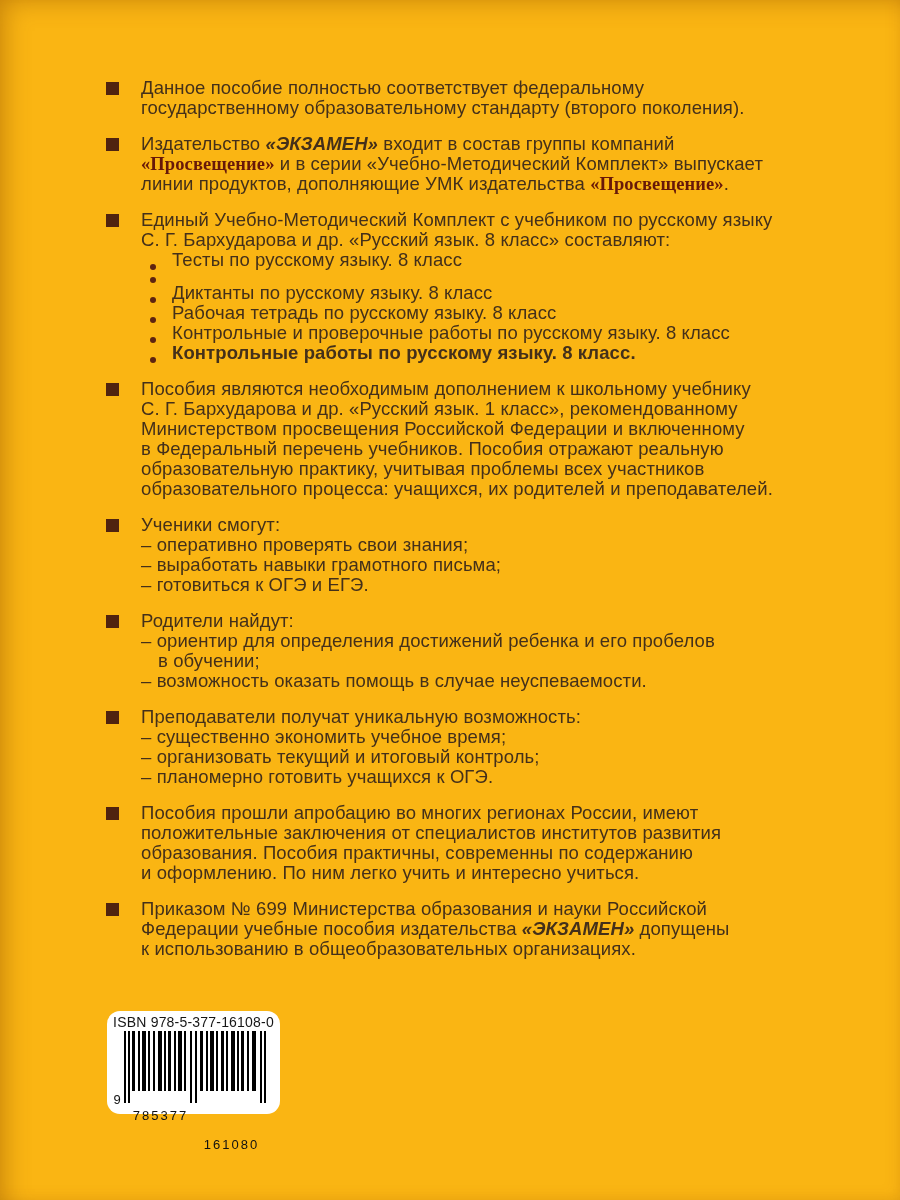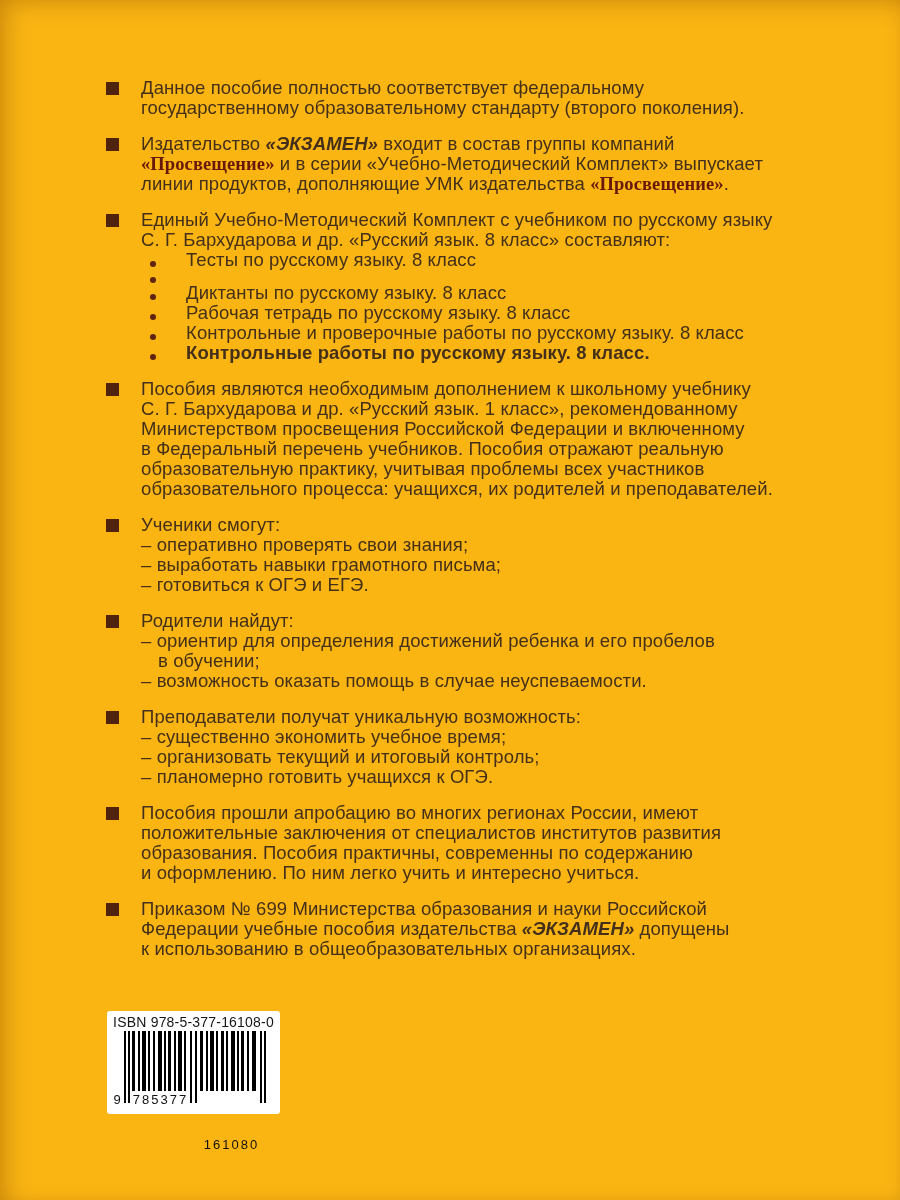--- a/index.html
+++ b/index.html
@@ -52,44 +52,43 @@
     font-weight: bold;
     font-style: italic;
   }
   .sb {
     font-family: "Liberation Serif", serif;
     font-weight: bold;
     color: var(--accent, #671809);
   }
   .list-item {
     display: flex;
-    align-items: center;
+    align-items: flex-end;
     margin-left: 9px;
     white-space: nowrap;
-    gap: 14px;
   }
   .dot {
     flex: 0 0 6px;
     width: 6px;
     height: 6px;
     border-radius: 50%;
     background: var(--dot, #5E2410);
     margin-top: 7px;
     margin-right: 16px;
   }
   .list-item.bold .li-text { font-weight: bold; }
 
   
   .isbn-box {
     margin-top: 52px;
     margin-left: 1px;
     width: 173px;
     height: 103px;
     background: var(--barcode_bg, #FFFFFF);
-    border-radius: 3px;
+    border-radius: 13px;
     box-sizing: border-box;
     padding-top: 3px;
     text-align: center;
   }
   .isbn-label {
     font-size: 14px;
     line-height: 16px;
     letter-spacing: 0.2px;
     color: #161616;
     white-space: nowrap;
@@ -106,21 +105,21 @@
     left: 0;
     top: 61px;
     width: 160px;
     height: 18px;
     font-size: 13px;
     line-height: 16px;
     color: #111;
     letter-spacing: 2px;
   }
   .bc-digit-9 { position: absolute; left: 0; top: 0; letter-spacing: 0; }
-  .bc-group1 { position: absolute; left: 17px; top: 0; width: 60px; text-align: center; }
+  .bc-group1 { position: absolute; left: 17px; top: 16px; width: 60px; text-align: center; }
   .bc-group2 { position: absolute; left: 88px; top: 0; width: 60px; text-align: center; margin-top: 45px; }
 </style>
 </head>
 <body>
 
 <div class="page">
   <div class="content">
 
     <div class="section">
       <span class="sq"></span>

